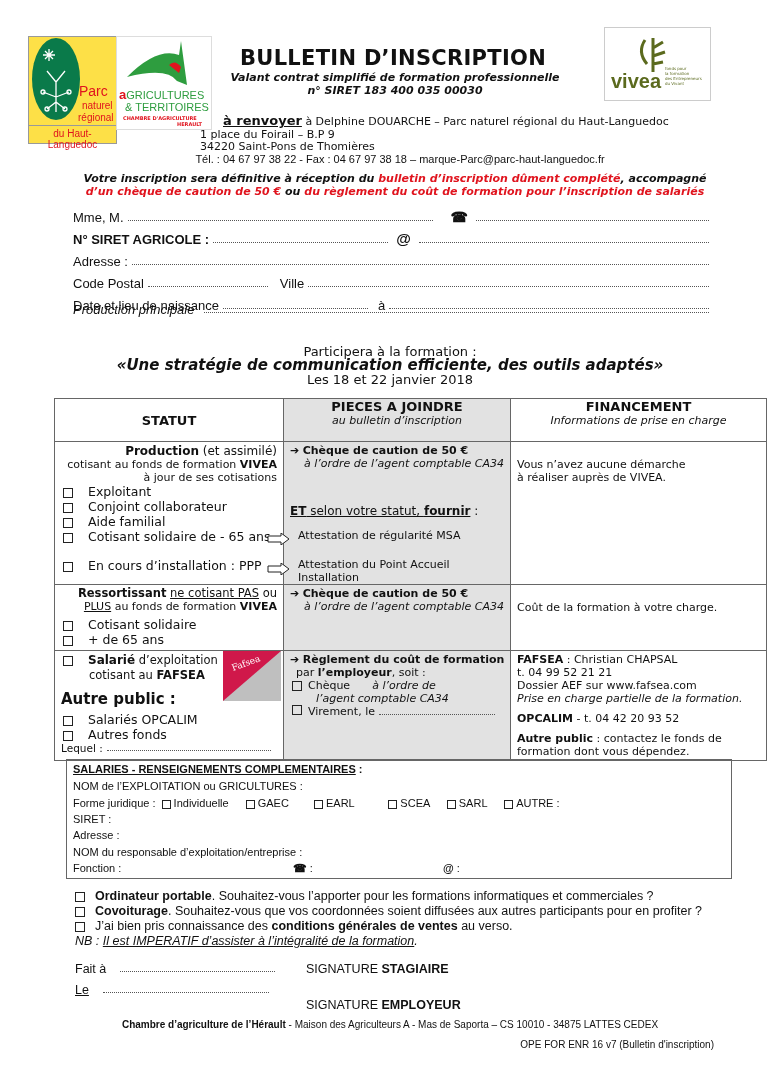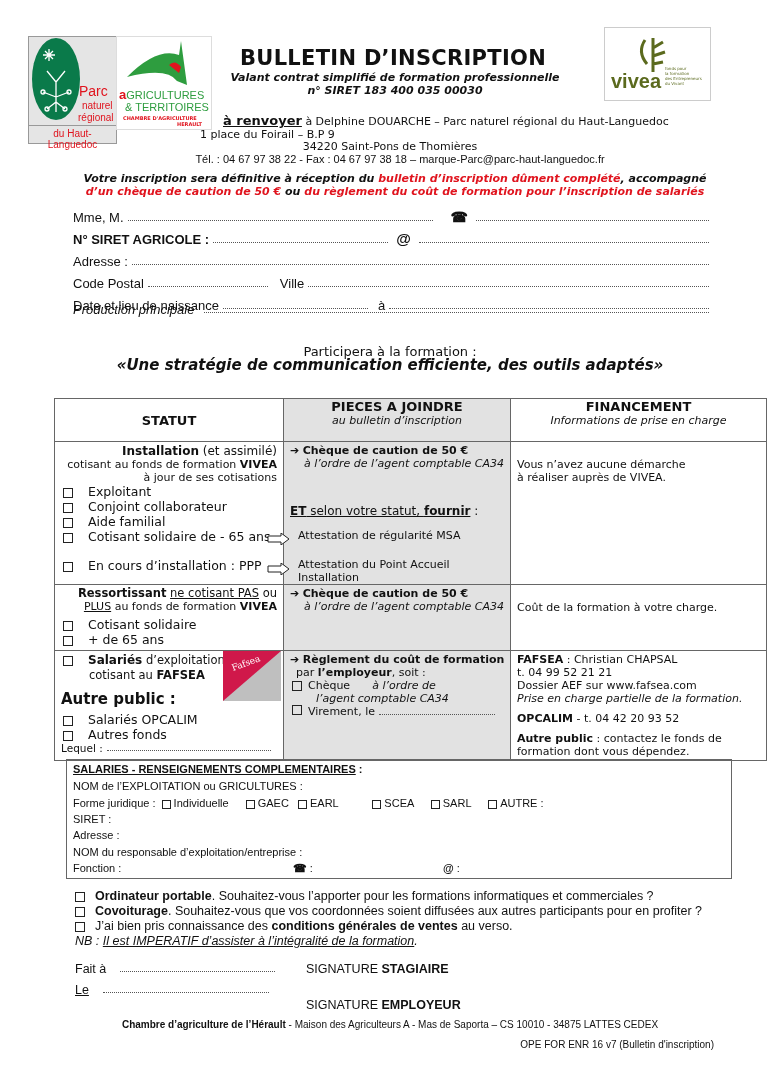--- a/index.html
+++ b/index.html
@@ -5,33 +5,33 @@
   html, body { margin: 0; padding: 0; background: #ffffff; }
   body { width: 768px; height: 1086px; position: relative; overflow: hidden;
          font-family: "DejaVu Sans", sans-serif; color: #111; font-size: 11px; }
   .abs { position: absolute; }
   .red { color: #e0141e; }
   .b { font-weight: bold; }
   .i { font-style: italic; }
   .u { text-decoration: underline; }
 
   
-  #logo-parc { left: 28px; top: 36px; width: 87px; height: 106px; border: 1px solid #999; background: #e5e5e5; }
+  #logo-parc { left: 28px; top: 36px; width: 87px; height: 106px; border: 1px solid #999; background: #fde047; }
   #logo-agri { left: 116px; top: 36px; width: 94px; height: 92px; background: #fff; border: 1px solid #ddd; }
   #logo-vivea { left: 604px; top: 27px; width: 105px; height: 72px; border: 1px solid #ccc; background: #fff; }
 
   
   #title { left: 240px; top: 46px; width: 310px; text-align: left; font-size: 21px; font-weight: bold; letter-spacing: 0.3px; font-family: "DejaVu Sans", sans-serif; }
   #subtitle { left: 225px; top: 71px; width: 340px; text-align: center; font-size: 11px; font-weight: bold; font-style: italic; }
   #siret { left: 225px; top: 84px; width: 340px; text-align: center; font-size: 11px; font-weight: bold; font-style: italic; }
 
   #renvoyer { left: 223px; top: 113px; font-size: 11px; white-space: nowrap; }
   #renvoyer .lead { font-size: 13px; font-weight: bold; text-decoration: underline; }
   #addr1 { left: 200px; top: 128px; width: 480px; text-align: left; font-size: 11px; }
-  #addr2 { left: 200px; top: 140px; width: 380px; text-align: center; font-size: 11px; }
+  #addr2 { left: 200px; top: 140px; width: 380px; font-size: 11px; }
   #contact { left: 120px; top: 153px; width: 560px; text-align: center; font-size: 11px; font-family: "Liberation Sans", sans-serif; }
 
   #notice { left: 70px; top: 172px; width: 650px; text-align: center; font-size: 11px; font-weight: bold; font-style: italic; line-height: 13px; }
 
   
   .field { position: absolute; left: 73px; width: 640px; height: 18px; font-size: 13px; font-family: "Liberation Sans", sans-serif; display: flex; align-items: flex-end; white-space: nowrap; }
   .dots { flex: 1; border-bottom: 1px dotted #555; margin: 0 4px 4px 4px; height: 1px; }
   .dots.fix { flex: none; }
   .sym { font-size: 14px; font-weight: bold; margin: 0 4px; }
 
@@ -152,39 +152,40 @@
   <span class="dots"></span>
 </div>
 <div class="field" style="top:299px;">
   <span class="i">Production principale</span>
   <span class="dots" style="margin-left:10px;"></span>
 </div>
 
 <div id="formation" class="abs">
   <div class="l1">Participera à la formation :</div>
   <div class="l2">«Une stratégie de communication efficiente, des outils adaptés»</div>
+  <div class="l3">Les 18 et 22 janvier 2018</div>
 </div>
 
 <table id="main-table" class="abs">
   <tbody>
       <tr style="height:43px;">
     <td class="hd" style="width:228px;vertical-align:middle;"><span class="t">STATUT</span></td>
     <td class="hd grey" style="width:226px;">
       <div class="t">PIECES A JOINDRE</div>
           <div class="s">au bulletin d’inscription</div>
     </td>
     <td class="hd" style="width:255px;">
       <div class="t">FINANCEMENT</div>
           <div class="s">Informations de prise en charge</div>
     </td>
   </tr>
 
   <tr style="height:141px;">
     <td style="position:relative;">
-      <div class="rt" style="margin-top:3px;font-size:12px;"><span class="b">Installation</span><span> (et assimilé)</span></div>
+      <div class="rt" style="margin-top:3px;font-size:12px;"><span class="b">Production</span><span> (et assimilé)</span></div>
       <div class="rt"><span>cotisant au fonds de formation </span><span class="b">VIVEA</span></div>
       <div class="rt">à jour de ses cotisations</div>
       <div class="opt"><span class="chk"></span><span>Exploitant</span></div>
       <div class="opt"><span class="chk"></span><span>Conjoint collaborateur</span></div>
       <div class="opt"><span class="chk"></span><span>Aide familial</span></div>
       <div class="opt"><span class="chk"></span><span>Cotisant solidaire de - 65 ans</span></div>
       <div class="opt" style="margin-top:14px;"><span class="chk"></span><span>En cours d’installation : PPP</span></div>
       <svg class="abs" style="left:212px;top:91px;" width="24" height="12">
             <path d="M1 3 H14 V0 L22 6 L14 12 V9 H1 Z" fill="#fff" stroke="#222" stroke-width="1"></path>
           </svg>
@@ -216,21 +217,21 @@
       <div style="margin-top:2px;"><span class="b">➔</span> <span class="b">Chèque de caution de 50 €</span></div>
       <div class="i" style="padding-left:14px;">à l’ordre de l’agent comptable CA34</div>
     </td>
     <td style="padding-left:6px;">
       <div style="margin-top:16px;">Coût de la formation à votre charge.</div>
     </td>
   </tr>
 
   <tr style="height:110px;">
     <td style="position:relative;">
-      <div class="opt" style="margin-top:2px;font-size:11.5px;"><span class="chk"></span><span class="b" style="font-size:12px;">Salariés</span><span> d’exploitation</span></div>
+      <div class="opt" style="margin-top:2px;font-size:11.5px;"><span class="chk"></span><span class="b" style="font-size:12px;">Salarié</span><span> d’exploitation</span></div>
       <div style="padding-left:34px;font-size:11.5px;line-height:15px;"><span>cotisant au </span><span class="b">FAFSEA</span></div>
       <div class="b" style="padding-left:6px;margin-top:7px;font-size:15px;">Autre public :</div>
       <div class="opt" style="margin-top:4px;"><span class="chk"></span><span>Salariés OPCALIM</span></div>
       <div class="opt"><span class="chk"></span><span>Autres fonds</span></div>
       <div style="padding-left:6px;font-size:10.5px;display:flex;width:210px;">
             <span>Lequel :</span>
             <span style="flex:1;border-bottom:1px dotted #555;margin:0 0 3px 4px;"></span>
           </div>
       <svg class="abs" style="left:168px;top:0px;" width="58" height="50" viewBox="0 0 58 50">
         <rect x="0" y="0" width="58" height="50" fill="#bfbfbf"></rect>
@@ -262,21 +263,21 @@
 </tbody>
   </table>
 
 <div id="comp" class="abs">
   <div class="row b" style="top:3px;"><span class="u">SALARIES - RENSEIGNEMENTS COMPLEMENTAIRES</span><span> :</span></div>
   <div class="row" style="top:20px;">NOM de l’EXPLOITATION ou GRICULTURES :</div>
   <div class="row" style="top:37px;">
     <span>Forme juridique :</span>
     <span style="margin-left:3px;"><span class="cb"></span><span>Individuelle</span></span>
     <span style="margin-left:14px;"><span class="cb"></span><span>GAEC</span></span>
-    <span style="margin-left:6px;"><span class="cb"></span><span>EARL</span></span>
+    <span style="margin-left:22px;"><span class="cb"></span><span>EARL</span></span>
     <span style="margin-left:16px;padding-left:15px;"><span class="cb"></span><span>SCEA</span></span>
     <span style="margin-left:14px;"><span class="cb"></span><span>SARL</span></span>
     <span style="margin-left:14px;"><span class="cb"></span><span>AUTRE :</span></span>
   </div>
   <div class="row" style="top:53px;">SIRET :</div>
   <div class="row" style="top:69px;">Adresse :</div>
   <div class="row" style="top:86px;">NOM du responsable d’exploitation/entreprise :</div>
   <div class="row" style="top:102px;width:650px;">
     <span>Fonction :</span>
     <span class="abs" style="left:220px;"><span class="b">☎</span><span> :</span></span>

